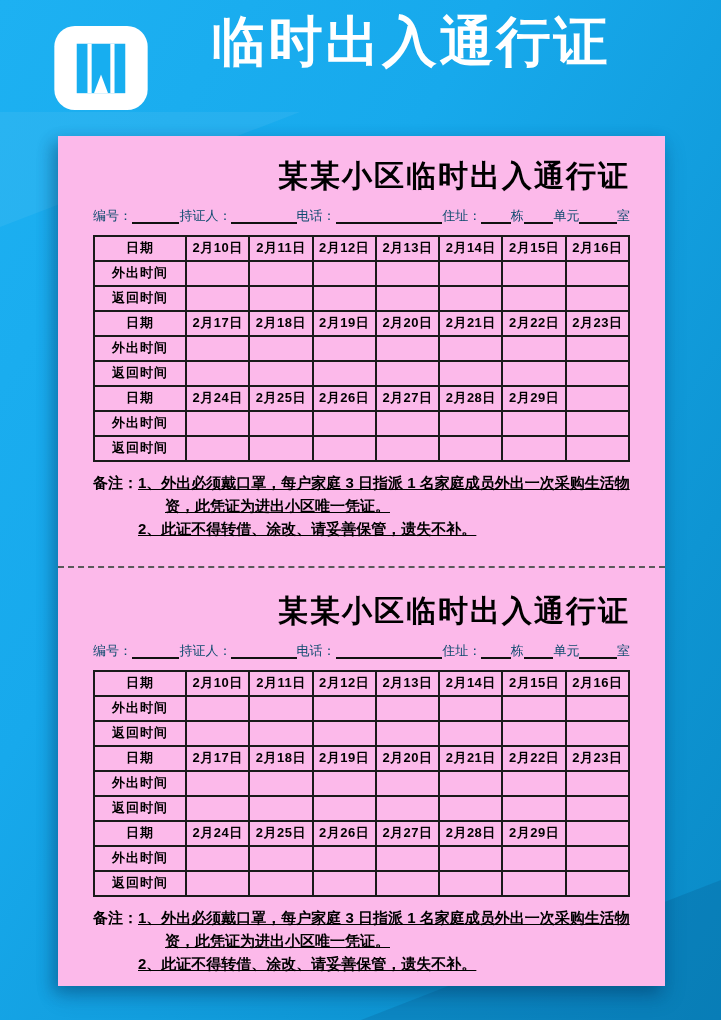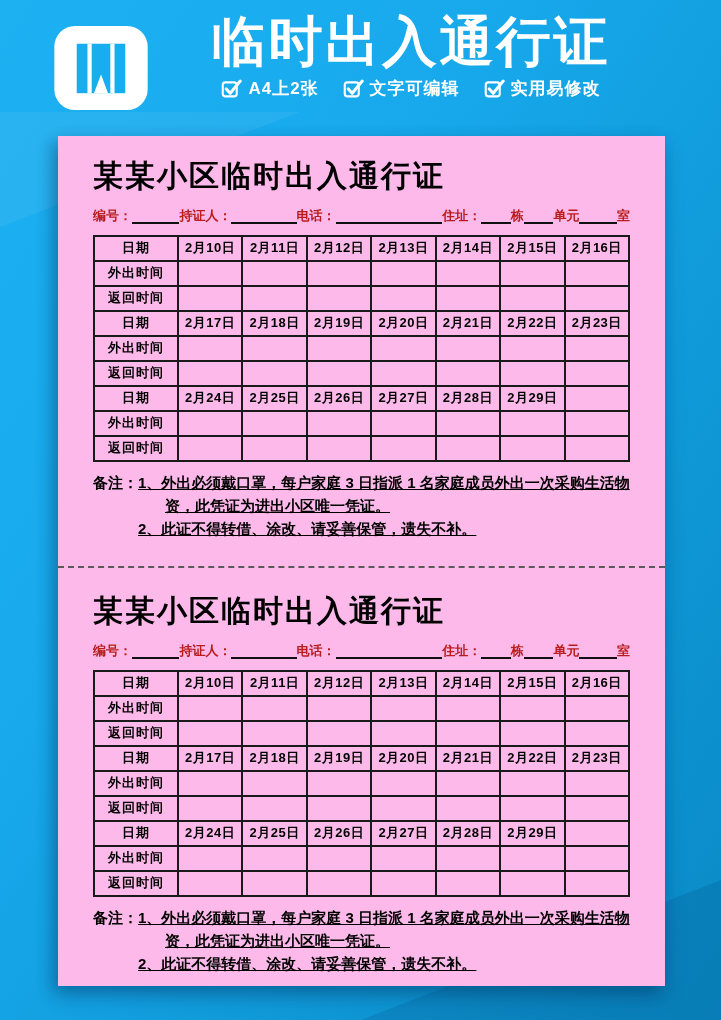--- a/index.html
+++ b/index.html
@@ -38,36 +38,36 @@
   
   .sheet {
     position:absolute; left:58px; top:136px; width:607px; height:850px;
     background:#fcb9ea;
     box-shadow:-6px 6px 14px rgba(0,50,90,0.30), 0 10px 20px rgba(0,40,80,0.22);
   }
   .pass { height:430px; padding:20px 35px 0; overflow:hidden; }
   .pass--bottom { height:418px; padding-top:23px; }
   .divider { border-top:2px dashed #5a5a5a; height:0; }
   .pass-title {
-    text-align:left; color:#000; font-size:30px; font-weight:900;
+    text-align:right; color:#000; font-size:30px; font-weight:900;
     letter-spacing:2px; line-height:1.3; white-space:nowrap;
   }
   .info-line {
     display:flex; align-items:flex-end; margin-top:14px;
-    font-size:13px; font-weight:bold; color:#b91c1c; white-space:nowrap;
+    font-size:13px; font-weight:normal; color:#0c4a6e; white-space:nowrap;
   }
   .info-label { line-height:1.15; }
   .info-blank { display:inline-block; height:14px; border-bottom:2px solid #111; }
   .pass-table { margin-top:11px; width:537px; border-collapse:collapse; table-layout:fixed; }
   .pass-table td {
     border:2px solid #1a1a1a; height:25px; padding:0;
     text-align:center; vertical-align:middle;
     font-size:13px; font-weight:bold; color:#000; letter-spacing:0.5px;
   }
-  .pass-table td.cell-label { width:84px; letter-spacing:1px; }
+  .pass-table td.cell-label { width:92px; letter-spacing:1px; }
   .notes {
     display:flex; margin-top:9px; font-size:15px; font-weight:bold;
     color:#000; line-height:1.55;
   }
   .notes-label { flex:0 0 auto; }
   .note-item { padding-left:27px; text-indent:-27px;text-decoration:underline; }
 </style>
 </head>
 <body>
 
@@ -81,43 +81,20 @@
     <svg viewBox="0 0 100 90" width="94" height="84">
       <rect x="0" y="0" width="100" height="90" rx="22" fill="#ffffff"></rect>
       <rect x="24" y="19" width="52" height="53" fill="#17aef0"></rect>
       <rect x="35.5" y="19" width="4.5" height="53" fill="#ffffff"></rect>
       <rect x="60" y="19" width="4.5" height="53" fill="#ffffff"></rect>
       <polygon points="42.5,72 50,52 57.5,72" fill="#ffffff"></polygon>
     </svg>
   </div>
   <div class="header-right">
     <div class="poster-title">临时出入通行证</div>
-    <div class="features">
-      <div class="feature">
-        <svg viewBox="0 0 24 24">
-          <rect x="2" y="5" width="16" height="16" rx="3" fill="none" stroke="#ffffff" stroke-width="2.4"></rect>
-          <path d="M6 12.5 L10.5 17.5 L22 3.5" fill="none" stroke="#ffffff" stroke-width="3.4" stroke-linecap="round" stroke-linejoin="round"></path>
-        </svg>
-        <span class="feature-label">A4上2张</span>
-      </div>
-      <div class="feature">
-        <svg viewBox="0 0 24 24">
-          <rect x="2" y="5" width="16" height="16" rx="3" fill="none" stroke="#ffffff" stroke-width="2.4"></rect>
-          <path d="M6 12.5 L10.5 17.5 L22 3.5" fill="none" stroke="#ffffff" stroke-width="3.4" stroke-linecap="round" stroke-linejoin="round"></path>
-        </svg>
-        <span class="feature-label">文字可编辑</span>
-      </div>
-      <div class="feature">
-        <svg viewBox="0 0 24 24">
-          <rect x="2" y="5" width="16" height="16" rx="3" fill="none" stroke="#ffffff" stroke-width="2.4"></rect>
-          <path d="M6 12.5 L10.5 17.5 L22 3.5" fill="none" stroke="#ffffff" stroke-width="3.4" stroke-linecap="round" stroke-linejoin="round"></path>
-        </svg>
-        <span class="feature-label">实用易修改</span>
-      </div>
-    </div>
   </div>
 </div>
 
 <div class="sheet">
 
   <section class="pass pass--top">
     <h2 class="pass-title">某某小区临时出入通行证</h2>
     <div class="info-line">
         <span class="info-label">编号：</span>
         <span class="info-blank" style="width: 48px;"></span>

